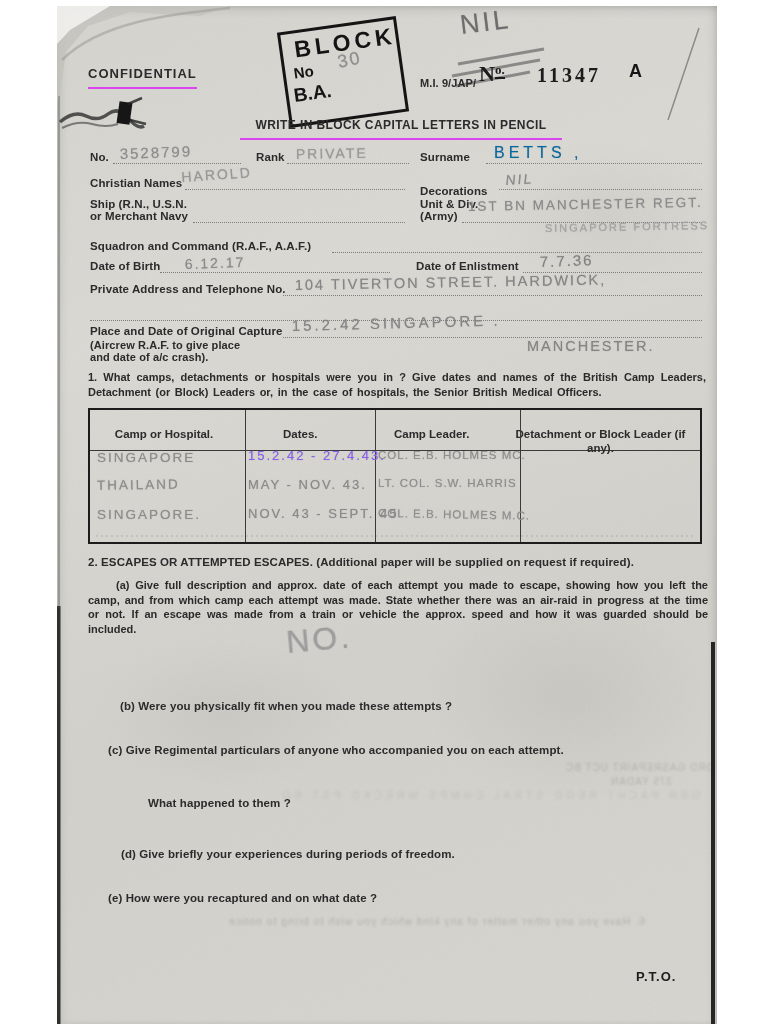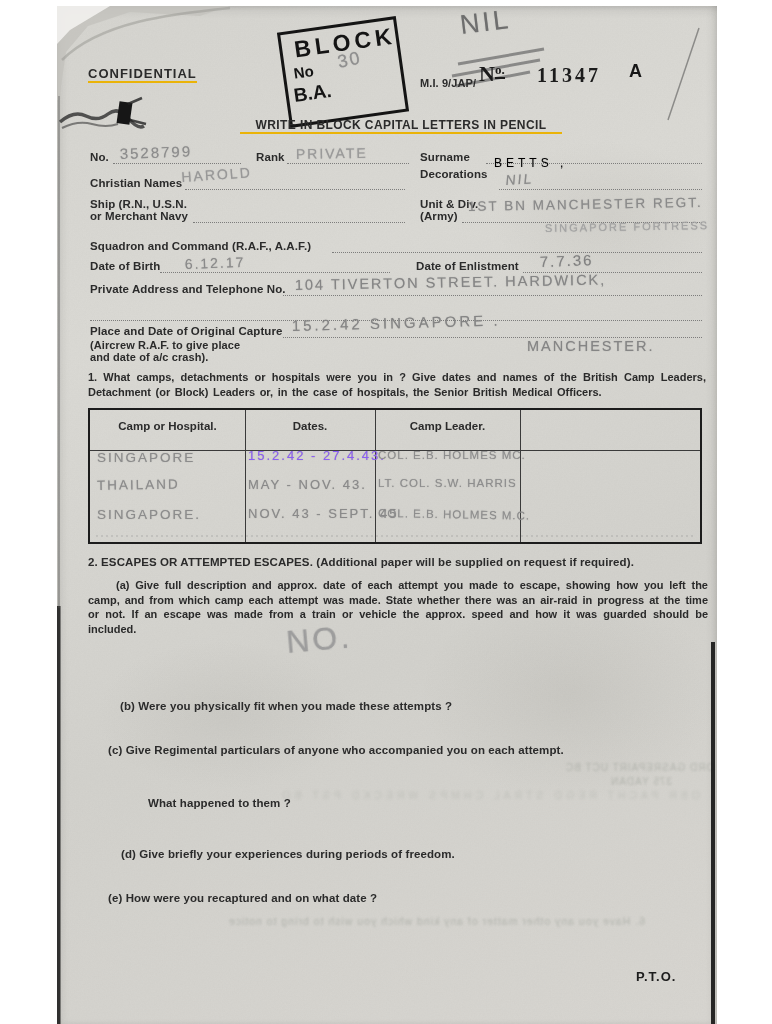--- a/index.html
+++ b/index.html
@@ -20,36 +20,36 @@
   .stain { position:absolute; pointer-events:none; }
   .overlay-svg { position:absolute; left:0; top:0; width:772px; height:1024px; pointer-events:none; z-index:3; }
   .t { position:absolute; color:#262626; z-index:4; white-space:nowrap; }
   .lab { font-weight:700; font-size:11.5px; letter-spacing:.1px; color:#2b2b2b; }
   .para { position:absolute; z-index:4; color:#2a2a2a; font-weight:700; font-size:11px;
           line-height:1.32; text-align:justify; word-spacing:1.5px; white-space:normal; }
   .dl { position:absolute; z-index:2; border-bottom:1.6px dotted #6e6e6e; opacity:.85; height:0; }
   .hw { position:absolute; z-index:5; font-family:"Liberation Sans",sans-serif; color:#828282;
         letter-spacing:2px; transform-origin:left bottom; white-space:nowrap;
         text-shadow:0 0 1px rgba(120,120,120,.55); }
-  .underl { border-bottom:2px solid #eab308; padding-bottom:0; }
+  .underl { border-bottom:2px solid #d946ef; padding-bottom:6px; }
   .stamp {
     position:absolute; left:283px; top:24px; width:114px; height:90px; z-index:4;
     border:3px solid #141414; transform:rotate(-8deg); color:#141414;
   }
   .stamp-l1 { font-size:23px; font-weight:700; letter-spacing:4px; margin:3px 0 0 12px; }
   .stamp-no { font-size:15px; font-weight:700; margin:1px 0 0 8px; display:inline-block; }
   .stamp-ba { font-size:19px; font-weight:700; margin:2px 0 0 5px; }
   .serif { font-family:"Liberation Serif", serif; }
   .ghost { position:absolute; z-index:2; color:#6f776d; transform:scaleX(-1);
            filter:blur(1.3px); opacity:.3; font-size:10.5px; letter-spacing:1px; white-space:nowrap; }
   .tablebox { position:absolute; left:88px; top:408px; width:614px; height:136px;
               border:2.5px solid #1c1c1c; z-index:2; box-sizing:border-box; }
   .thead { display:flex; height:40px; border-bottom:1.5px solid #3a3a3a; }
   .th { font-weight:700; font-size:11.5px; color:#2b2b2b; text-align:center;
-        display:flex; align-items:flex-start; justify-content:center; padding-top:9px;
+        display:flex; align-items:flex-start; justify-content:center; padding-top:17px;
         line-height:1.25; white-space:normal; }
   .col-sep { position:absolute; top:0; bottom:0; width:0; border-left:1.5px solid #3a3a3a; }
   .pto { font-weight:700; font-size:13px; letter-spacing:1px; color:#1d1d1d; }
 </style>
 </head>
 <body>
 
 <div class="paper"></div>
 
 <svg class="noise-svg" width="660" height="1018">
@@ -117,53 +117,54 @@
 <div class="dl" style="left:160px; top:272px; width:230px;"></div>
 <div class="dl" style="left:523px; top:272px; width:179px;"></div>
 <div class="dl" style="left:283px; top:295px; width:419px;"></div>
 <div class="dl" style="left:90px; top:320px; width:612px;"></div>
 <div class="dl" style="left:283px; top:337px; width:419px;"></div>
 
 <div class="t lab" style="left:90px; top:151px;">No.</div>
 <div class="t lab" style="left:256px; top:151px;">Rank</div>
 <div class="t lab" style="left:420px; top:151px;">Surname</div>
 <div class="t lab" style="left:90px; top:177px;">Christian Names</div>
-<div class="t lab" style="left:420px; top:168px;">Decorations</div>
+<div class="t lab" style="left:420px; top:185px;">Decorations</div>
 <div class="t lab" style="left:90px; top:198px;">Ship (R.N., U.S.N.</div>
 <div class="t lab" style="left:90px; top:210px;">or Merchant Navy</div>
 <div class="t lab" style="left:420px; top:198px;">Unit &amp; Div.</div>
 <div class="t lab" style="left:420px; top:210px;">(Army)</div>
 <div class="t lab" style="left:90px; top:240px;">Squadron and Command (R.A.F., A.A.F.)</div>
 <div class="t lab" style="left:90px; top:260px;">Date of Birth</div>
 <div class="t lab" style="left:416px; top:260px;">Date of Enlistment</div>
 <div class="t lab" style="left:90px; top:283px;">Private Address and Telephone No.</div>
 <div class="t lab" style="left:90px; top:325px;">Place and Date of Original Capture</div>
 <div class="t lab" style="left:90px; top:339px; font-size:11px;">(Aircrew R.A.F. to give place</div>
 <div class="t lab" style="left:90px; top:351px; font-size:11px;">and date of a/c crash).</div>
 
 <div class="hw" style="left:120px; top:145px; font-size:15px; transform:rotate(-2deg); color:#8d8d8d;">3528799</div>
 <div class="hw" style="left:296px; top:146px; font-size:14px; transform:rotate(-1deg); color:#9a9a9a;">PRIVATE</div>
-<div class="hw" style="left:494px; top:144px; font-size:12px; color:#000000; letter-spacing:4px;margin-top:12px;">BETTS ,</div>
+<div class="hw" style="left:494px; top:144px; font-size:16px; color:#0369a1; letter-spacing:4px;">BETTS ,</div>
 <div class="hw" style="left:182px; top:169px; font-size:14px; transform:rotate(-4deg); color:#989898;">HAROLD</div>
 <div class="hw" style="left:505px; top:172px; font-size:14px; transform:rotate(-3deg) skewX(-8deg); color:#8a8a8a;">NIL</div>
 <div class="hw" style="left:468px; top:199px; font-size:13.5px; transform:rotate(-1deg); color:#8a8a8a;">1ST BN MANCHESTER REGT.</div>
 <div class="hw" style="left:545px; top:222px; font-size:11px; color:#a5a5a5; transform:rotate(-1deg);">SINGAPORE FORTRESS</div>
 <div class="hw" style="left:185px; top:256px; font-size:14px; transform:rotate(-2deg); color:#8a8a8a;">6.12.17</div>
 <div class="hw" style="left:540px; top:253px; font-size:15px; transform:rotate(-2deg); color:#828282;">7.7.36</div>
 <div class="hw" style="left:295px; top:277px; font-size:14.5px; transform:rotate(-1deg); color:#858585;">104 TIVERTON STREET. HARDWICK,</div>
 <div class="hw" style="left:527px; top:302px; font-size:14.5px; color:#858585;margin-top:36px;">MANCHESTER.</div>
 <div class="hw" style="left:292px; top:317px; font-size:15px; transform:rotate(-1.5deg); letter-spacing:3px; color:#848484;">15.2.42 SINGAPORE .</div>
 
 <div class="para" style="left:88px; top:370px; width:618px;">1.   What camps, detachments or hospitals were you in ?   Give dates and names of the British Camp Leaders,  Detachment (or Block) Leaders or, in the case of hospitals, the Senior British Medical Officers.</div>
 
 <div class="tablebox">
   <div class="thead">
     <div class="th" style="width:155px;">Camp or Hospital.</div>
     <div class="th" style="width:130px;">Dates.</div>
     <div class="th" style="width:145px;">Camp Leader.</div>
+    <div class="th" style="width:179px; padding-left:14px; padding-right:14px;">Detachment or Block Leader (if any).</div>
   </div>
   <div class="col-sep" style="left:155px;"></div>
   <div class="col-sep" style="left:285px;"></div>
   <div class="col-sep" style="left:430px;"></div>
 </div>
 
 <div class="hw" style="left:97px; top:450px; font-size:13.5px; color:#8c8c8c;">SINGAPORE</div>
 <div class="hw" style="left:248px; top:448px; font-size:13px; color:#8b5cf6;">15.2.42 - 27.4.43.</div>
 <div class="hw" style="left:378px; top:449px; font-size:11.5px; letter-spacing:1px; color:#8e8e8e;">COL. E.B. HOLMES MC.</div>
 <div class="hw" style="left:97px; top:478px; font-size:13.5px; color:#8c8c8c; transform:rotate(-1deg);">THAILAND</div>

